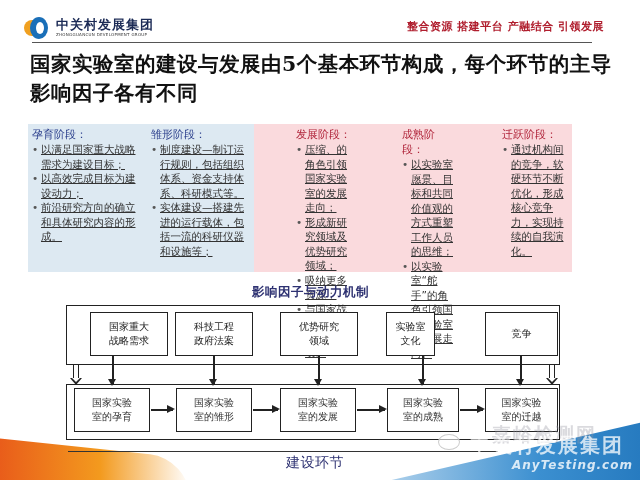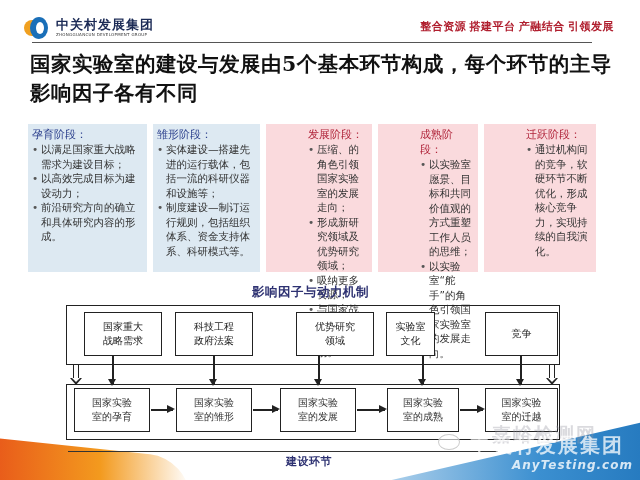--- a/index.html
+++ b/index.html
@@ -8,52 +8,52 @@
 
   
   .logo { position: absolute; left: 24px; top: 17px; display: flex; align-items: center; }
   .logo-mark { width: 26px; height: 22px; position: relative; margin-right: 6px; }
   .logo-mark .l1 { position: absolute; left: 0; top: 3px; width: 12px; height: 16px; border-radius: 8px 0 0 8px; background: #f0a020; }
   .logo-mark .l2 { position: absolute; left: 6px; top: 0; width: 18px; height: 22px; border-radius: 50%; background: #1a6fb8; }
   .logo-mark .l3 { position: absolute; left: 12px; top: 5px; width: 8px; height: 12px; border-radius: 50%; background: #fff; }
   .logo-text { display: flex; flex-direction: column; }
   .logo-cn { font-size: 13px; font-weight: bold; color: #1b2a55; letter-spacing: 1px; line-height: 14px; }
   .logo-en { font-size: 4px; color: #333; letter-spacing: 0.3px; line-height: 6px; }
-  .slogan { position: absolute; right: 26px; top: 19px; font-size: 11px; color: #b01e2e; font-weight: bold; letter-spacing: 0.5px; font-family: Liberation Serif, serif; }
+  .slogan { position: absolute; right: 36px; top: 19px; font-size: 11px; color: #b01e2e; font-weight: bold; letter-spacing: 0.5px; }
   .header-rule { position: absolute; left: 32px; top: 42px; width: 560px; height: 1px; background: #555; }
 
   .title { position: absolute; left: 30px; top: 50px; width: 600px; font-family: "DejaVu Serif", "Liberation Serif", serif; font-size: 20.5px; font-weight: bold; line-height: 29px; color: #111; letter-spacing: 0.5px; }
 
   
-  .stages { position: absolute; left: 28px; top: 124px; height: 148px; display: flex; gap: 6px; }
+  .stages { position: absolute; left: 28px; top: 124px; height: 148px; display: flex; }
   .stage { height: 148px; padding: 3px 4px 0 4px; font-size: 10.5px; line-height: 14.5px; color: #333; }
   .stage.blue { background: #dde9f2; }
   .stage.pink { background: #fadadd; padding-left: 42px; }
   .stage-head { font-size: 11px; line-height: 15px; }
   .stage.blue .stage-head { color: #2b3f8c; }
   .stage.pink .stage-head { color: #b0243a; }
   .stage ul { list-style: none; }
-  .stage li { position: relative; padding-left: 9px; }
+  .stage li { position: relative; padding-left: 9px; text-decoration: underline; }
   .stage li::before { content: "•"; position: absolute; left: 0; top: 0; color: #555; }
 
   
   .diag-title { position: absolute; left: 252px; top: 284px; font-size: 12.5px; font-weight: bold; color: #2e3272; letter-spacing: 0.5px; }
   .diag-outer-top { position: absolute; left: 66px; top: 305px; width: 494px; height: 60px; border: 1.5px solid #222; }
   .diag-outer-bottom { position: absolute; left: 66px; top: 384px; width: 494px; height: 56px; border: 1.5px solid #222; }
   .fbox { position: absolute; top: 312px; height: 44px; background: #fff; border: 1.5px solid #222; font-family: "DejaVu Serif", "Liberation Serif", serif; font-size: 10px; line-height: 14px; text-align: center; display: flex; align-items: center; justify-content: center; }
   .sbox { position: absolute; top: 388px; height: 44px; background: #fff; border: 1.5px solid #222; font-family: "DejaVu Serif", "Liberation Serif", serif; font-size: 10px; line-height: 14px; text-align: center; display: flex; align-items: center; justify-content: center; color: #333; }
   .vline { position: absolute; width: 1.5px; background: #222; top: 356px; height: 28px; }
   .vline::after { content: ""; position: absolute; left: -4px; bottom: -2px; border-left: 4.75px solid transparent; border-right: 4.75px solid transparent; border-top: 7px solid #222; }
   .harrow { position: absolute; top: 409px; height: 1.5px; background: #222; }
   .harrow::after { content: ""; position: absolute; right: -2px; top: -4px; border-top: 4.75px solid transparent; border-bottom: 4.75px solid transparent; border-left: 8px solid #222; }
   .hollow { position: absolute; top: 365px; width: 6px; height: 14px; border-left: 1.2px solid #222; border-right: 1.2px solid #222; }
   .hollow::after { content: ""; position: absolute; left: -4px; bottom: -6px; border-left: 6px solid transparent; border-right: 6px solid transparent; border-top: 7px solid #222; }
   .hollow::before { content: ""; position: absolute; left: -2px; bottom: -3px; z-index: 1; border-left: 4px solid transparent; border-right: 4px solid transparent; border-top: 4px solid #fff; }
   .bottom-rule { position: absolute; left: 68px; top: 451px; width: 430px; height: 1px; background: #333; }
-  .bottom-label { position: absolute; left: 286px; top: 454px; font-size: 11px; font-weight: bold; color: #2e3272; letter-spacing: 0.5px; }
+  .bottom-label { position: absolute; left: 286px; top: 454px; font-size: 14px; font-weight: normal; color: #2e3272; letter-spacing: 0.5px; }
 
   
   .swoosh-left { position: absolute; left: -10px; top: 448px; width: 200px; height: 60px; background: linear-gradient(90deg, #e8571a 0%, #f39a1e 55%, rgba(250,220,140,0) 100%); transform: skewY(6deg); border-radius: 0 40px 0 0; }
   .swoosh-right { position: absolute; left: 300px; top: 455px; width: 400px; height: 80px; background: linear-gradient(90deg, rgba(180,210,235,0.2) 0%, #3b8fd0 60%, #1b6fb6 100%); transform: skewY(-13deg); }
   .wm-icon { position: absolute; left: 438px; top: 434px; width: 22px; height: 16px; border: 1.5px solid #ccc; border-radius: 50%; background: rgba(255,255,255,0.6); }
   .wm-text { position: absolute; left: 470px; top: 432px; font-size: 20px; color: rgba(255,255,255,0.75); letter-spacing: 2px; font-weight: bold; }
   .wm-text2 { position: absolute; left: 492px; top: 422px; font-size: 19px; color: rgba(150,150,160,0.35); letter-spacing: 2px; font-weight: bold; }
   .wm-sub { position: absolute; left: 512px; top: 458px; font-size: 12px; font-style: italic; font-weight: bold; color: rgba(255,255,255,0.8); letter-spacing: 1px; }
 </style>
 </head>
@@ -80,22 +80,22 @@
     <div class="stage-head">孕育阶段：</div>
     <ul>
       <li>以满足国家重大战略需求为建设目标；</li>
       <li>以高效完成目标为建设动力；</li>
       <li>前沿研究方向的确立和具体研究内容的形成。</li>
     </ul>
   </div>
   <div class="stage blue" style="width:107px">
     <div class="stage-head">雏形阶段：</div>
     <ul>
+      <li>制度建设—制订运行规则，包括组织体系、资金支持体系、科研模式等。</li>
       <li>实体建设—搭建先进的运行载体，包括一流的科研仪器和设施等；</li>
-      <li>制度建设—制订运行规则，包括组织体系、资金支持体系、科研模式等。</li>
     </ul>
   </div>
   <div class="stage pink" style="width:106px">
     <div class="stage-head">发展阶段：</div>
     <ul>
       <li>压缩、的角色引领国家实验室的发展走向；</li>
       <li>形成新研究领域及优势研究领域；</li>
       <li>吸纳更多资源；</li>
       <li>与国家战略更高层次的互动。</li>
     </ul>
@@ -115,29 +115,29 @@
   </div>
 </div>
 
 <div class="swoosh-right"></div>
 <div class="swoosh-left"></div>
 
 <div class="diag-title">影响因子与动力机制</div>
 <div class="diag-outer-top"></div>
 <div class="diag-outer-bottom"></div>
 
-<div class="fbox" style="left:84px;width:78px">
+<div class="fbox" style="left:90px;width:78px">
     <span style="white-space:pre">国家重大
 战略需求</span>
   </div>
 <div class="fbox" style="left:175px;width:78px">
     <span style="white-space:pre">科技工程
 政府法案</span>
   </div>
-<div class="fbox" style="left:296px;width:78px">
+<div class="fbox" style="left:280px;width:78px">
     <span style="white-space:pre">优势研究
 领域</span>
   </div>
 <div class="fbox" style="left:386px;width:49px">
     <span style="white-space:pre">实验室
 文化</span>
   </div>
 <div class="fbox" style="left:485px;width:73px">
     <span style="white-space:pre">竞争</span>
   </div>

